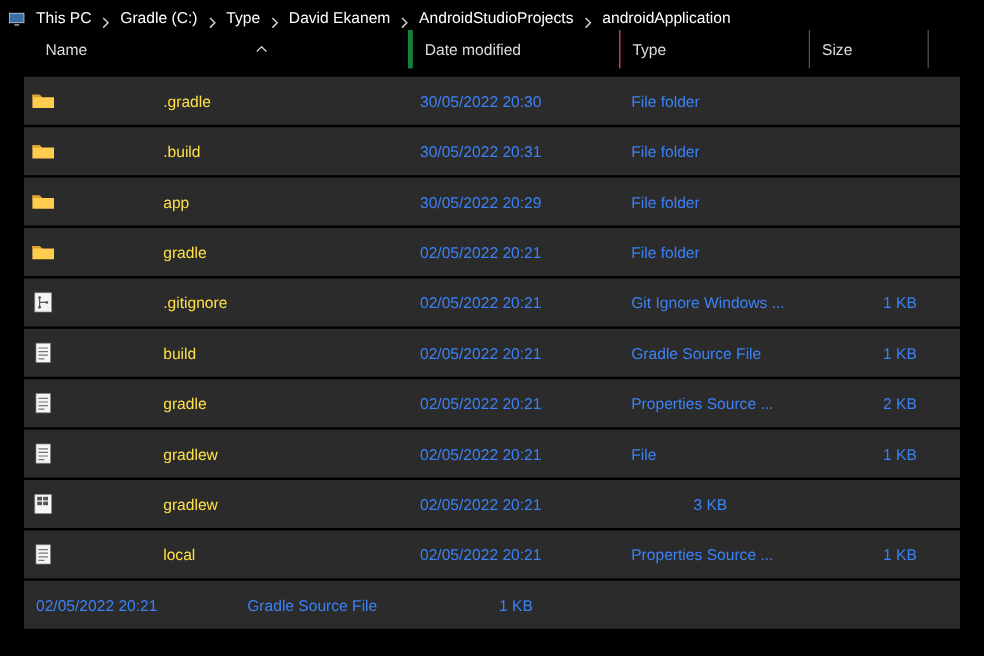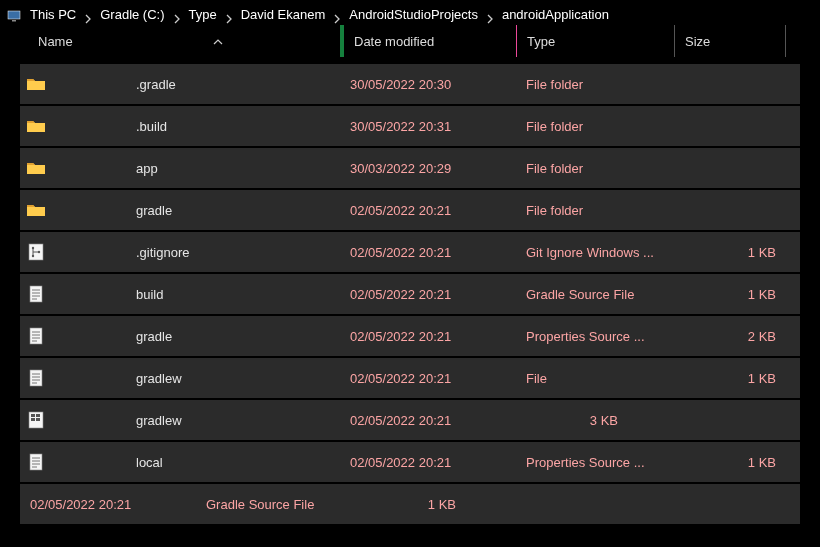--- a/index.html
+++ b/index.html
@@ -43,21 +43,21 @@
     border-top: 1px solid #000;
     border-bottom: 1px solid #000;
     color: #ddd;
     font-size: 13px;
     padding-left: 20px;
     text-align: center;
   }
   .col-name { width: 320px; padding-left: 18px; display:flex; align-items:center; gap:80px;}
   .col-date { width: 176px; padding-left: 10px; border-left: 4px solid #15803d;}
   .col-type { width: 158px; padding-left: 10px; border-left: 1px solid #ec4899;}
-  .col-size { width: 112px; padding-left: 10px; border-left: 1px solid #555;}
+  .col-size { width: 100px; padding-left: 10px; border-left: 1px solid #555;}
   .header-row .col-name,
   .header-row .col-date,
   .header-row .col-type,
   .header-row .col-size { height: 100%; display:flex; align-items:center;}
   .header-row .col-size { border-right: 1px solid #555; }
   .sort-arrow { margin-left: 60px; font-size: 11px; color:#ccc;}
   .filelist { padding: 6px 20px 0 20px; }
   .row {
     display: flex;
     align-items: center;
@@ -71,22 +71,22 @@
   .row .col-type,
   .row .col-size { border:none; padding-left:10px; display:flex; align-items:center;}
   .row .col-size { justify-content: flex-end; padding-right: 10px;}
   .icon {
     width: 20px; height: 20px;
     margin-right: 10px;
     display: flex; align-items:center; justify-content:center;
     flex-shrink: 0;
   }
   .icon svg { display:block; }
-  .name-text { color:#e5e5e5; white-space:nowrap; overflow:hidden; text-overflow:ellipsis;}
-  .cell-text { color:#fca5a5; white-space:nowrap; overflow:hidden; text-overflow:ellipsis;}
+  .name-text { color:#fde047; white-space:nowrap; overflow:hidden; text-overflow:ellipsis;}
+  .cell-text { color:#3b82f6; white-space:nowrap; overflow:hidden; text-overflow:ellipsis;}
 </style>
 </head>
 <body>
 
 <div class="breadcrumb">
   <span class="crumb-icon">
     <svg width="14" height="14" viewBox="0 0 14 14">
         <rect x="1" y="2" width="12" height="8" fill="#3a6ea5" stroke="#fff" stroke-width="0.5"></rect>
         <rect x="5" y="11" width="4" height="1.5" fill="#888"></rect>
       </svg>
@@ -189,21 +189,21 @@
       <div class="col-name">
         <span class="icon">
           <svg width="20" height="16" viewBox="0 0 20 16">
             <path d="M1 3 L1 14 L19 14 L19 5 L9 5 L7 3 Z" fill="#ffcc4d"></path>
             <path d="M1 3 L7 3 L9 5 L1 5 Z" fill="#e0a030"></path>
           </svg>
         </span>
         <span class="name-text">app</span>
       </div>
       <div class="col-date">
-        <span class="cell-text">30/03/2022 20:29</span>
+        <span class="cell-text">30/05/2022 20:29</span>
       </div>
       <div class="col-type">
         <span class="cell-text">File folder</span>
       </div>
       <div class="col-size">
         <span class="cell-text"></span>
       </div>
     </div>
     <div class="row">
       <div class="col-name">

